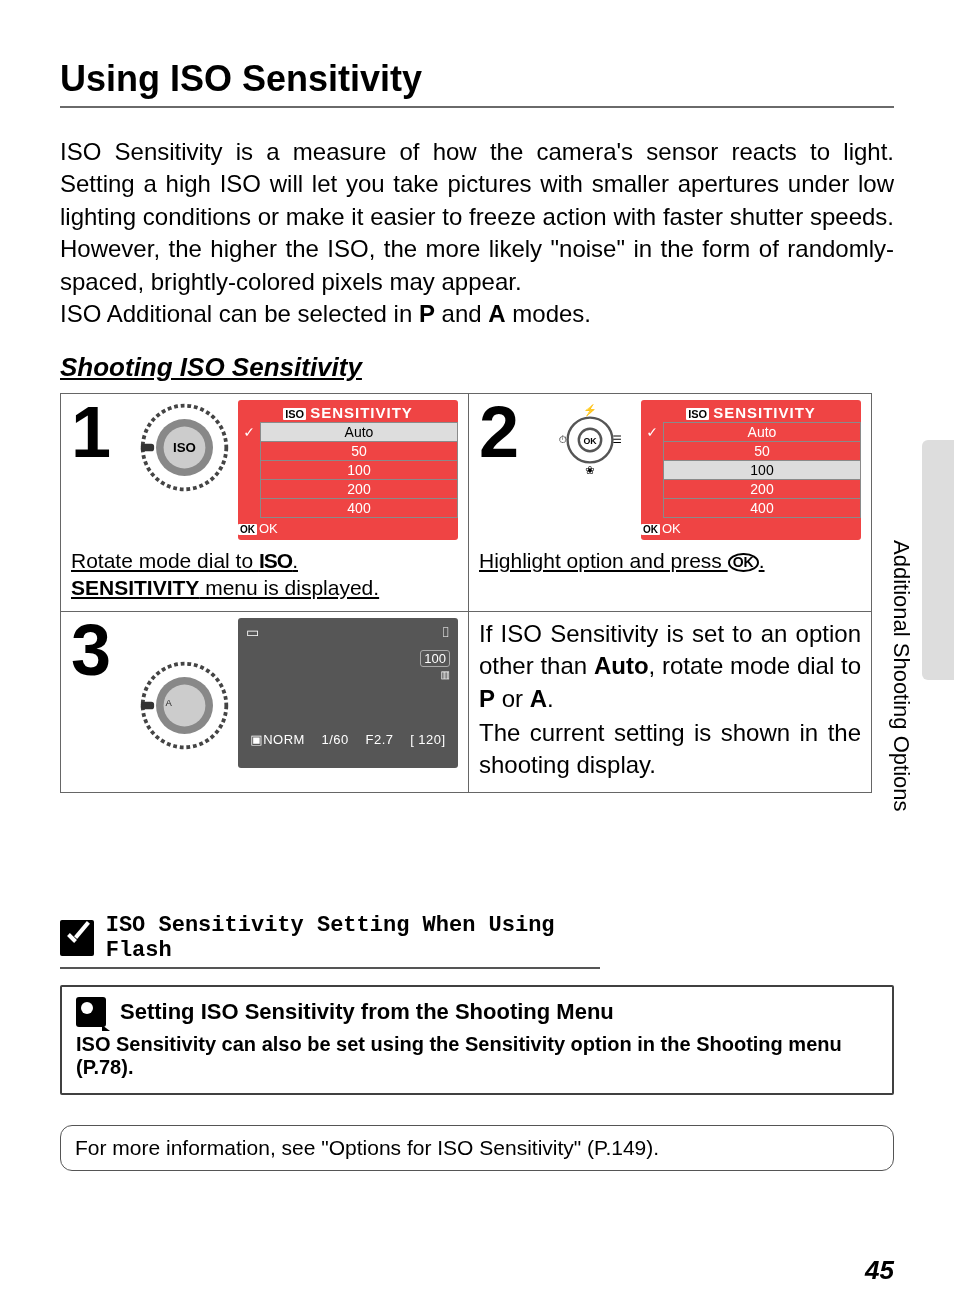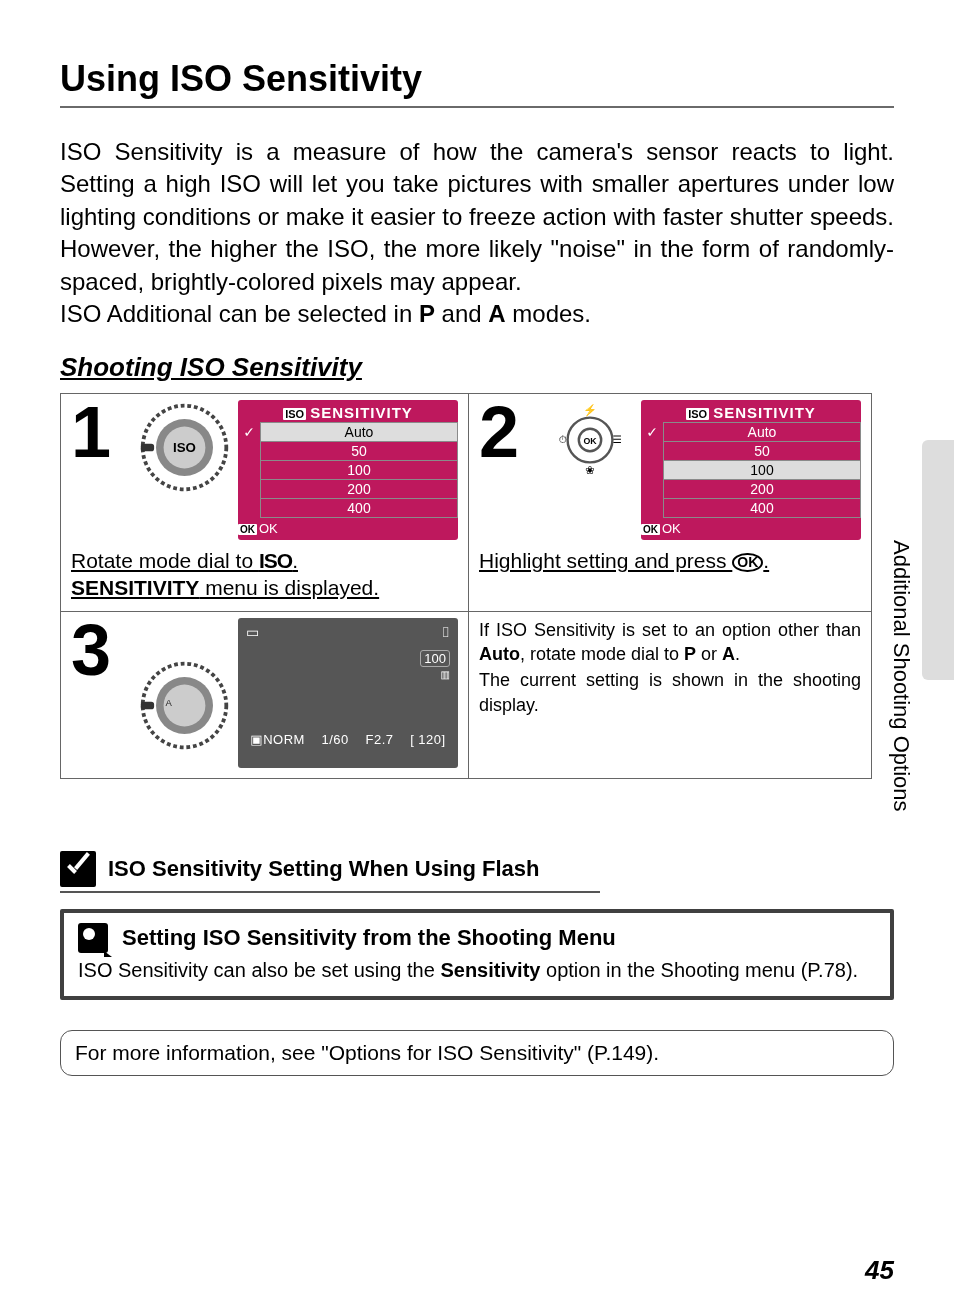--- a/index.html
+++ b/index.html
@@ -9,21 +9,21 @@
   .body-text { font-size: 24px; line-height: 1.35; text-align: justify; }
   .mode-letter { font-weight: 800; font-family: Arial, sans-serif; }
   h2.sub { font-style: italic; font-weight: 700; font-size: 26px; text-decoration: underline; margin: 22px 0 10px 0; }
 
   table.steps { border-collapse: collapse; width: 800px; }
   table.steps td { border: 1px solid #666; vertical-align: top; padding: 6px 10px 10px 10px; }
   .step-cell { width: 400px; }
   .step-header { display: flex; align-items: flex-start; gap: 8px; }
   .big-num { font-family: "Arial Black", Arial, sans-serif; font-weight: 900; font-size: 72px; line-height: 0.9; width: 58px; }
 
-  .lcd { background: #be185d; color: #fff; width: 220px; border-radius: 3px; font-family: Arial, sans-serif; font-size: 14px; padding-bottom: 4px; }
+  .lcd { background: #ef4444; color: #fff; width: 220px; border-radius: 3px; font-family: Arial, sans-serif; font-size: 14px; padding-bottom: 4px; }
   .lcd-title { text-align: center; letter-spacing: 1px; padding: 4px 0 1px; font-weight: 600; font-size: 15px; }
   .lcd-title .iso-tag { background:#fff; color:#000; font-weight:900; font-size:11px; padding:0 2px; margin-right:4px; border-radius:1px; letter-spacing:0; }
   .lcd .row { display:flex; align-items:center; }
   .lcd .tick { width: 22px; text-align:center; }
   .lcd .opt { flex:1; text-align:center; padding:1px 0; border:1px solid #8a8a8a; border-top:none; font-size:14px; }
   .lcd .opt.first { border-top:1px solid #8a8a8a; }
   .lcd .opt.sel { background:#ddd; color:#000; }
   .lcd-foot { text-align:left; font-size:13px; margin-top:3px; }
   .lcd-foot .ok-tag { background:#fff;color:#000;font-weight:700;font-size:10px;padding:0 2px;border-radius:1px;margin-right:2px; }
 
@@ -38,40 +38,40 @@
 
   .selector { width:90px; text-align:center; }
   .selector svg { width:80px; height:80px; }
 
   .lcd3 { background:#565656; color:#fff; width:220px; height:150px; border-radius:3px; position:relative; font-family: Arial, sans-serif; }
   .lcd3 .tl { position:absolute; top:6px; left:8px; font-size:14px; }
   .lcd3 .tr { position:absolute; top:6px; right:8px; font-size:14px; }
   .lcd3 .r2 { position:absolute; top:34px; right:8px; font-size:13px; text-align:right; line-height:1.15; }
   .lcd3 .bot { position:absolute; bottom:21px; left:0; right:0; display:flex; justify-content:space-around; font-size:13px; padding:0 4px; letter-spacing:0.5px; }
 
-  .note-text { font-size:18px; line-height:1.35; text-align:justify; }
+  .note-text { font-size:24px; line-height:1.35; text-align:justify; }
 
   .tab { position:absolute; right:0; top:440px; width:32px; height:240px; background:#ddd; border-radius:6px 0 0 6px; }
   .side-label { position:absolute; right:40px; top:540px; writing-mode:vertical-rl; font-size:22px; }
 
-  .note1 { margin-top:72px; }
+  .note1 { margin-top:120px;font-family:Liberation Mono, monospace; }
   .note1-head { display:flex; align-items:center; gap:12px; border-bottom:2px solid #555; padding-bottom:4px; margin-bottom:6px; width:540px; }
   .check-ico { width:36px; height:36px; background:#000; position:relative; border-radius:2px; }
   .check-ico::after { content:""; position:absolute; left:7px; top:16px; width:10px; height:4px; background:#fff; transform:rotate(45deg); }
   .check-ico::before { content:""; position:absolute; left:12px; top:8px; width:20px; height:4px; background:#fff; transform:rotate(-50deg); }
   .note1-title { font-weight:700; font-size:22px; }
   .note1-body { font-size:20px; line-height:1.35; }
 
-  .note2 { border:4px solid #404040; border-radius:2px; padding:10px 14px 14px; margin-top:16px; }
+  .note2 { border:2px solid #404040; border-radius:2px; padding:10px 14px 14px; margin-top:16px; }
   .note2-head { display:flex; align-items:center; gap:14px; margin-bottom:6px; }
   .cam-ico { width:30px; height:30px; background:#000; border-radius:3px; position:relative; }
   .cam-ico::after { content:""; position:absolute; width:12px; height:12px; background:#fff; border-radius:50%; left:5px; top:5px; }
   .cam-ico::before { content:""; position:absolute; right:-4px; bottom:-4px; width:0; height:0; border-left:8px solid #000; border-top:6px solid transparent; border-bottom:0 solid transparent; }
   .note2-title { font-weight:700; font-size:22px; }
-  .note2-body { font-size:20px; }
+  .note2-body { font-size:20px;font-weight:bold; }
 
   .note3 { border:1px solid #555; border-radius:12px; padding:10px 14px; margin-top:30px; font-size:21px; }
 
   .page-num { position:absolute; right:60px; bottom:28px; font-style:italic; font-weight:700; font-size:26px;text-align:center; }
 </style>
 </head>
 <body>
 
 <div class="page">
   <h1>Using ISO Sensitivity</h1>
@@ -166,21 +166,21 @@
                   </div>
               <div class="row">
                     <div class="tick"></div>
                     <div class="opt">400</div>
                   </div>
               <div class="lcd-foot"><span class="ok-tag">OK</span><span>OK</span></div>
             </div>
           </div>
         </div>
         <div class="step-caption">
-          <span>Highlight setting and press </span><span class="okbtn">OK</span><span>.</span>
+          <span>Highlight option and press </span><span class="okbtn">OK</span><span>.</span>
         </div>
       </td>
     </tr>
 
     <tr>
       <td class="step-cell">
         <div class="step-header">
           <div class="big-num">3</div>
           <div style="flex:1; display:flex; gap:6px; align-items:flex-start;">
             <div class="dial" style="margin-top:40px;">

